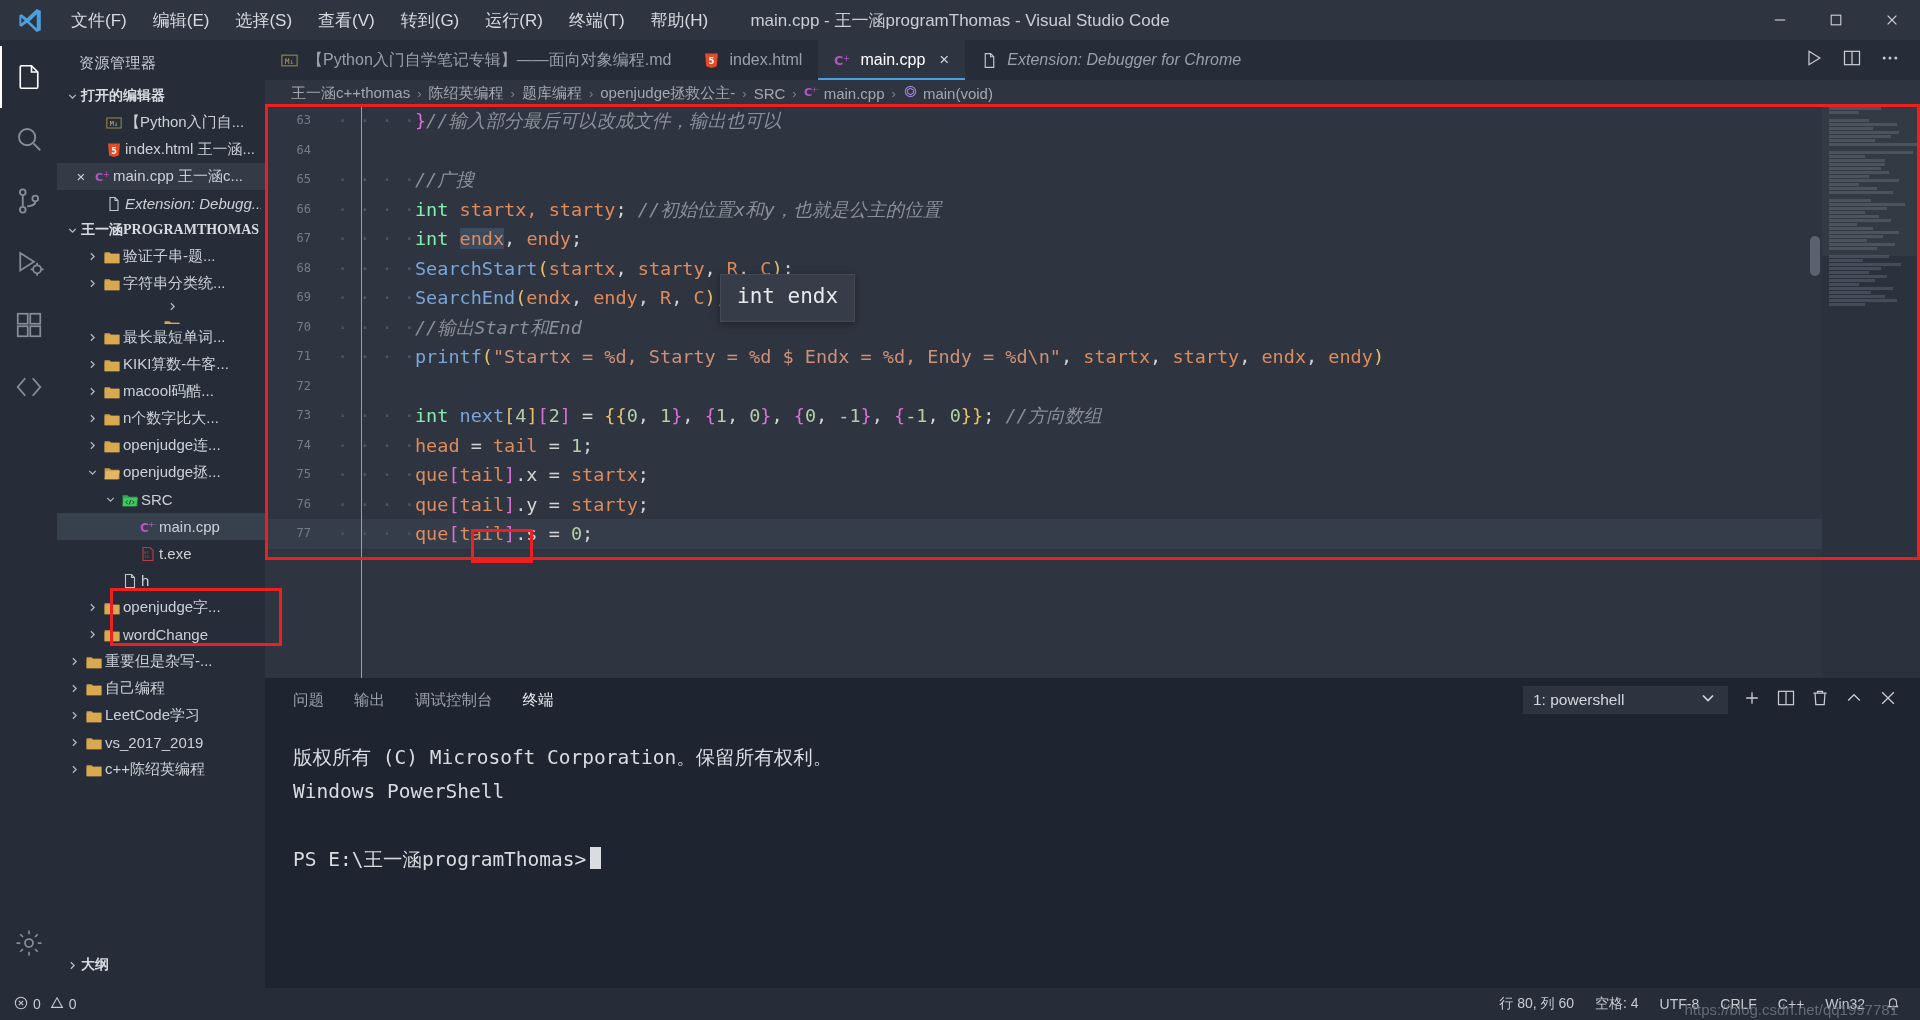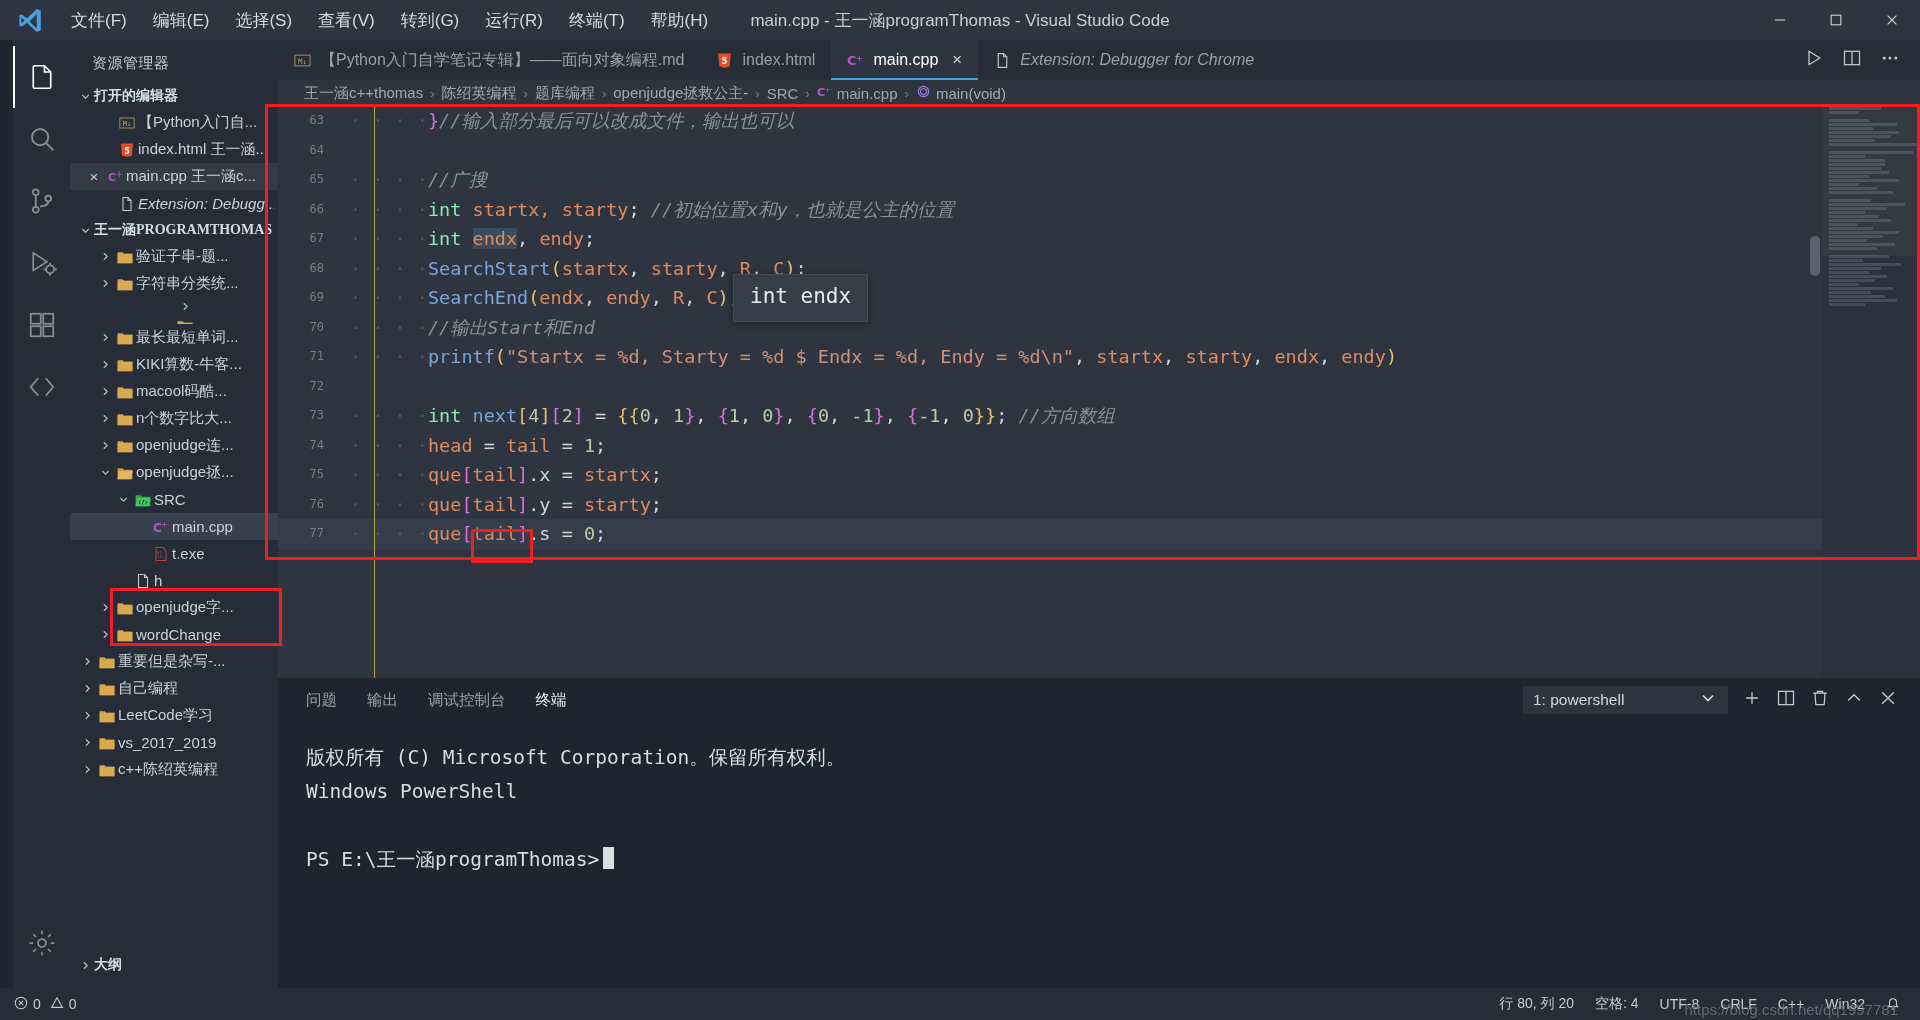--- a/index.html
+++ b/index.html
@@ -23,21 +23,21 @@
   .menu-item { padding: 5px 13px; font-size: 17px; color: #d6dae0; cursor: default; white-space: nowrap; }
   .title-center {
     position: absolute; left: 0; right: 0; text-align: center;
     font-size: 17px; color: #c9ced6; pointer-events: none;
   }
   .win-controls { margin-left: auto; display: flex; height: 40px; z-index:2; }
   .win-btn { width: 56px; height: 40px; display:flex; align-items:center; justify-content:center; color:#d6dae0; }
   .win-btn svg { width:14px; height:14px; }
 
   
-  .body-row { flex: 1; display: flex; min-height: 0; padding-left: 13px; }
+  .body-row { flex: 1; display: flex; min-height: 0; }
 
   
   .activitybar {
     width: 57px; background: #262d38; display: flex; flex-direction: column; align-items: center;
     padding-top: 6px;
   }
   .act-icon {
     width: 57px; height: 62px; display: flex; align-items: center; justify-content: center;
     color: #878d97; position: relative;
   }
@@ -833,21 +833,21 @@
         <span>0</span>
       </span>
       <span class="sb-item">
         <span><svg viewBox="0 0 16 16" fill="none" stroke="currentColor" stroke-width="1.2">
               <path d="M8 2l6.2 11H1.8z"></path>
             </svg></span>
         <span>0</span>
       </span>
     </div>
     <div class="sb-right">
-      <span class="sb-item">行 80, 列 20</span>
+      <span class="sb-item">行 80, 列 60</span>
       <span class="sb-item">空格: 4</span>
       <span class="sb-item">UTF-8</span>
       <span class="sb-item">CRLF</span>
       <span class="sb-item">C++</span>
       <span class="sb-item">Win32</span>
       <span class="sb-item">
           <svg viewBox="0 0 16 16" fill="none" stroke="currentColor" stroke-width="1.2">
             <path d="M8 2a4 4 0 0 0-4 4v3l-1.2 2h10.4L12 9V6a4 4 0 0 0-4-4zM6.6 13a1.5 1.5 0 0 0 2.8 0"></path>
           </svg>
         </span>

